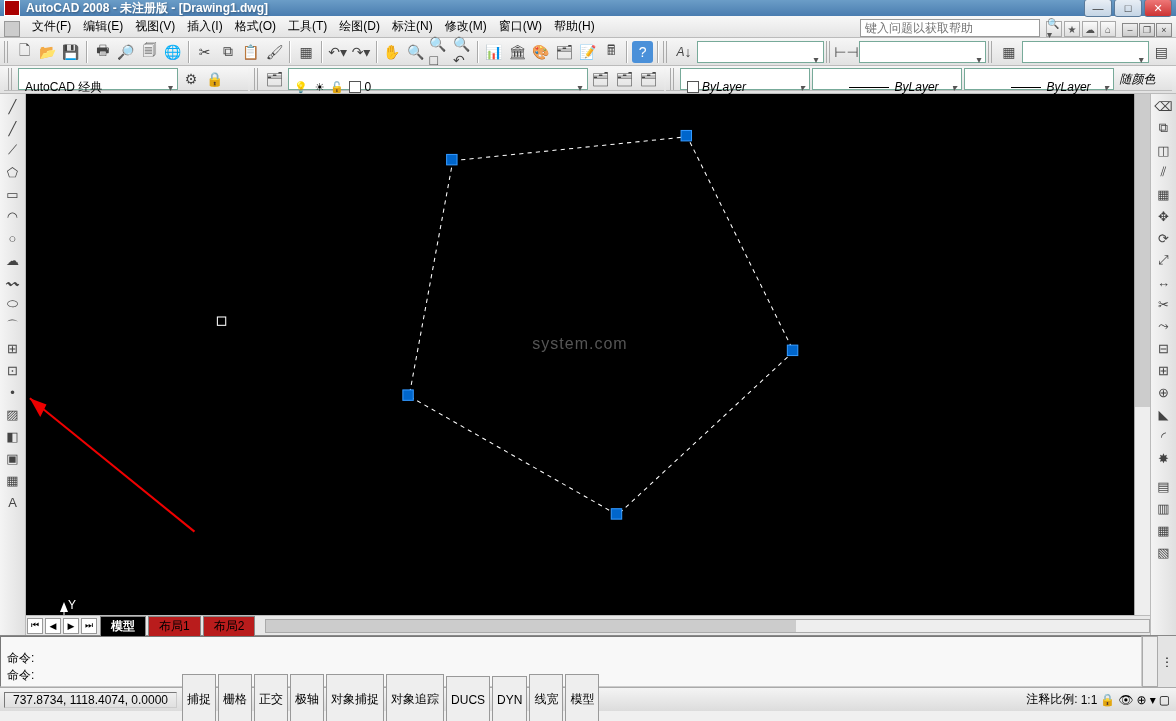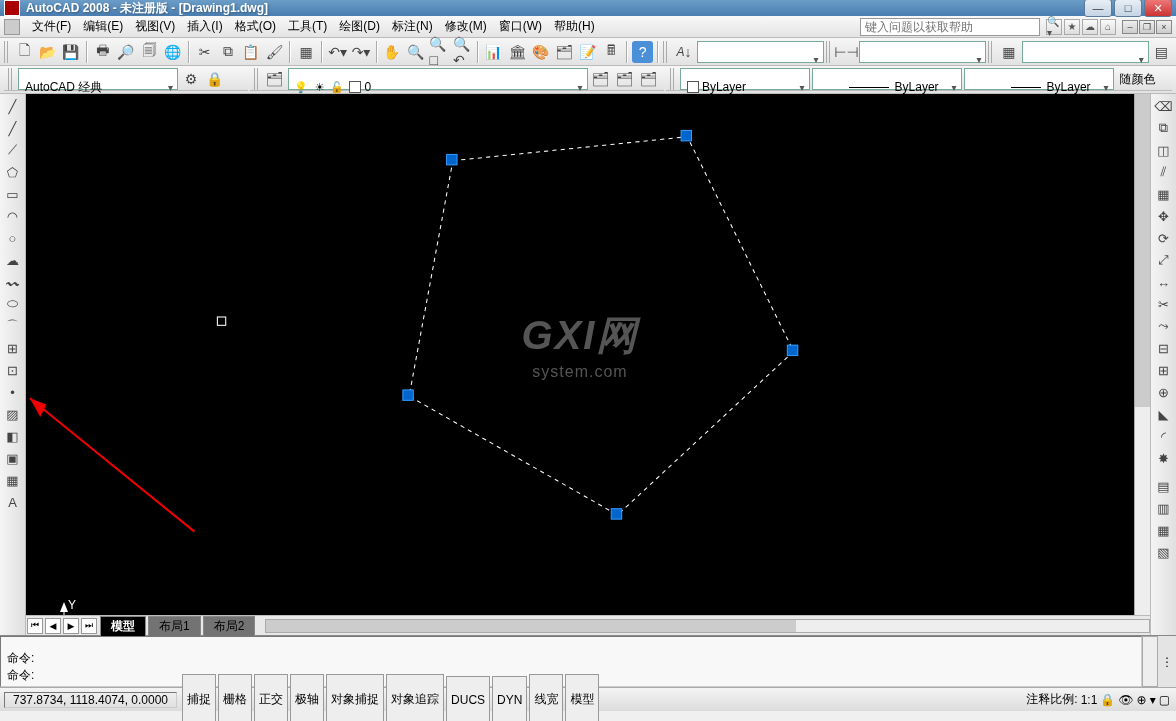--- a/index.html
+++ b/index.html
@@ -7,21 +7,21 @@
 
 
 .titlebar { height: 16px; background: linear-gradient(#6b9dc7, #4a7db0); display: flex; align-items: center; padding: 0 4px; color: #fff; }
 .titlebar .app-icon { width: 16px; height: 16px; background: #a00; border: 1px solid #fff; margin-right: 6px; }
 .titlebar .title { flex: 1; font-weight: bold; text-shadow: 1px 1px 2px rgba(0,0,0,.3); }
 .titlebar .winbtns { display: flex; gap: 2px; }
 .titlebar .winbtn { width: 28px; height: 18px; display: flex; align-items: center; justify-content: center; background: linear-gradient(#e8eef5,#c5d5e5); border: 1px solid #5a7a9a; border-radius: 3px; color: #333; font-size: 11px; cursor: pointer; }
 .titlebar .winbtn.close { background: linear-gradient(#e77,#c33); color: #fff; }
 
 
-.menubar { height: 22px; background: linear-gradient(#f8f8f8,#e4e4e4); border-bottom: 1px solid #bbb; display: flex; align-items: center; padding: 0 4px; }
+.menubar { height: 22px; background: linear-gradient(#f8f8f8,#e4e4e4); border-bottom: 1px solid #bbb; display: flex; align-items: flex-end; padding: 0 4px; }
 .menubar .mdi-icon { width: 16px; height: 16px; background: #ccc; border: 1px solid #999; margin-right: 6px; }
 .menubar .menuitem { padding: 2px 6px; cursor: pointer; }
 .menubar .spacer { flex: 1; }
 .menubar .help-input { width: 180px; height: 18px; border: 1px solid #999; padding: 0 4px; color: #3b82f6; background: #fff; }
 .menubar .rightctl { display: flex; gap: 2px; margin-left: 6px; }
 .menubar .rightctl .rb { width: 16px; height: 16px; display:flex;align-items:center;justify-content:center; border: 1px solid #aaa; background: linear-gradient(#fafafa,#ddd); font-size: 10px; color:#555; }
 .menubar .mdi-winbtns { display:flex; gap:1px; margin-left:6px; }
 .menubar .mdi-winbtns .mb { width:16px; height:14px; border:1px solid #888; background:linear-gradient(#eee,#ccc); font-size:9px; display:flex;align-items:center;justify-content:center; color:#444; }
 
 
@@ -30,38 +30,38 @@
 .tb-sep { width: 2px; height: 22px; border-left: 1px solid #aaa; border-right: 1px solid #fff; margin: 0 2px; }
 .tb-grip { width:6px; height:22px; background: repeating-linear-gradient(90deg,#aaa,#aaa 1px,transparent 1px,transparent 3px); margin-right:2px; }
 .tb-dd { height: 22px; border: 1px solid #7a9; background: #fff; padding: 16px 18px 0 6px; position: relative; display:flex; align-items:center; min-width: 80px; }
 .tb-dd::after { content:"▾"; position:absolute; right:4px; font-size:10px; color:#555; }
 
 
 .tbrow2 { height: 28px; display:flex; }
 .ws-panel, .layer-panel, .prop-panel { display:flex; align-items:center; gap:2px; padding: 0 4px; background: linear-gradient(#f6f6f6,#e2e2e2); border-bottom:1px solid #bbb; }
 .ws-panel { width: 250px; }
 .layer-panel { flex:1; }
-.prop-panel { width: 520px; }
+.prop-panel { width: 520px; font-style: italic; }
 .ws-dd { width: 160px; }
 .layer-dd { width: 300px; display:flex; align-items:center; gap:4px; }
 .mini-ico { width:14px; height:14px; display:inline-flex; align-items:center; justify-content:center; font-size:11px; }
 
 
 .main { display: flex; height: 541px; }
 .vtb { width: 26px; background: linear-gradient(90deg,#f4f4f4,#e0e0e0); border-right:1px solid #bbb; display:flex; flex-direction:column; align-items:center; padding:2px 0; gap:2px; }
 .vtb.right { border-left:1px solid #bbb; border-right:none; }
 .vtb .vbtn { width: 20px; height: 20px; display:flex;align-items:center;justify-content:center; cursor:pointer; font-size:13px; color:#444; }
 .vtb .vsep { height:4px; width:100%; }
 
 .canvas-wrap { flex:1; display:flex; flex-direction:column; background:#000; position:relative; }
 .canvas { flex:1; position:relative; overflow:hidden; }
 .canvas svg { position:absolute; inset:0; }
 .tabs-row { height: 20px; background:#e8e8e8; border-top:1px solid #bbb; display:flex; align-items:center; font-size:11px; }
 .tabs-row .nav { width:16px; height:16px; display:flex;align-items:center;justify-content:center; border:1px solid #999; background:#fff; margin:0 1px; font-size:9px; cursor:pointer; }
-.tabs-row .tab { padding: 1px 10px; border:1px solid #888; border-bottom:none; background:#737373; margin-left:2px; cursor:pointer; }
+.tabs-row .tab { padding: 1px 10px; border:1px solid #888; border-bottom:none; background:#b91c1c; margin-left:2px; cursor:pointer; }
 .tabs-row .tab.active { background:#000; color:#fff; font-weight:bold; }
 .tabs-row .hscroll { flex:1; margin-left:10px; height:14px; background:#eee; border:1px solid #aaa; position:relative; }
 .tabs-row .hscroll .thumb { position:absolute; left:0; width:60%; height:100%; background:#ccc; }
 
 
 .vscroll { width:16px; background:#eee; border-left:1px solid #aaa; position:relative; }
 .vscroll .thumb { position:absolute; top:0; left:0; right:0; height:60%; background:#ccc; }
 
 
 .cmd-area { height: 52px; border-top:1px solid #888; display:flex; }
@@ -252,21 +252,20 @@
           <rect x="729" y="241" width="10" height="10" fill="#06c" stroke="#39f"></rect>
           <rect x="560" y="398" width="10" height="10" fill="#06c" stroke="#39f"></rect>
           <rect x="360" y="284" width="10" height="10" fill="#06c" stroke="#39f"></rect>
 
           <rect x="182" y="214" width="8" height="8" fill="none" stroke="#fff"></rect>
 
           <line x1="160" y1="420" x2="2" y2="292" stroke="#e00" stroke-width="2"></line>
           <polygon points="2,292 18,298 12,310" fill="#e00"></polygon>
         </svg>
         <div class="watermark">
-          <div class="big">GXI网</div>
           <div class="sm">system.com</div>
         </div>
         <div class="ucs">
           <svg width="90" height="90" style="overflow:visible">
             <line x1="10" y1="80" x2="10" y2="10" stroke="#fff"></line>
             <polygon points="10,5 6,15 14,15" fill="#fff"></polygon>
             <line x1="10" y1="80" x2="80" y2="80" stroke="#fff"></line>
             <polygon points="85,80 75,76 75,84" fill="#fff"></polygon>
             <rect x="6" y="76" width="8" height="8" fill="none" stroke="#fff"></rect>
             <text x="14" y="12" fill="#fff" font-size="11">Y</text>

